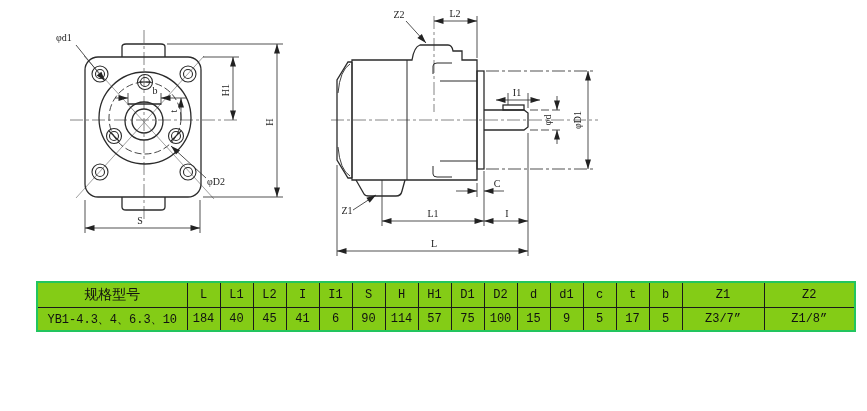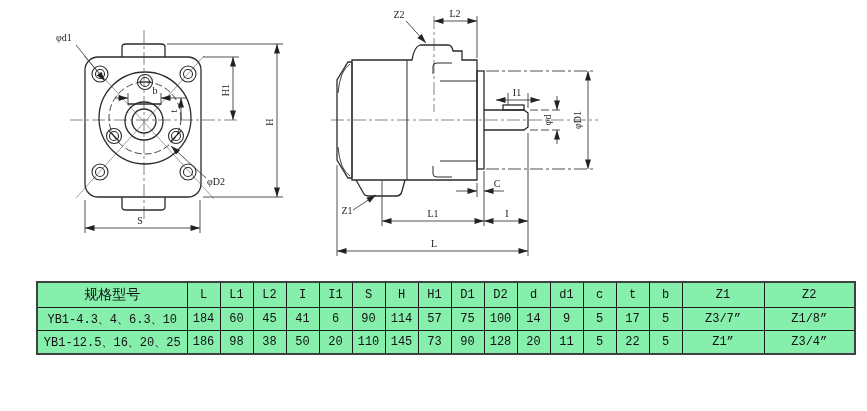--- a/index.html
+++ b/index.html
@@ -4,21 +4,21 @@
 <style>
   html,body{margin:0;padding:0;background:#fff;}
   .page{position:relative;width:867px;height:411px;background:#fff;overflow:hidden;
         font-family:"Liberation Serif", serif;}
   .drawing-wrap{position:absolute;left:0;top:0;width:867px;height:272px;}
   svg text{font-family:"Liberation Serif", serif;font-size:11px;fill:#1d1d1d;}
   svg .small{font-size:10px;}
   
   .table-wrap{position:absolute;left:36px;top:281px;width:826px;}
   table.spec{border-collapse:collapse;table-layout:fixed;width:724px;
-             border:2px solid #404040;background:#86efac;}
+             border:2px solid #22c55e;background:#84cc16;}
   table.spec th, table.spec td{
     border:1px solid #1a1a1a;text-align:center;vertical-align:middle;
     padding:0;font-weight:normal;color:#111;
     font-family:"Liberation Mono","DejaVu Sans Mono",monospace;
     font-size:12px;overflow:hidden;white-space:nowrap;}
   table.spec thead th{height:24px;font-size:12px;}
   table.spec thead th:first-child{font-size:14px;font-family:"DejaVu Sans",sans-serif;}
   table.spec tbody td{height:22px;}
   col.c-model{width:150px;} col.c-num{width:33px;} col.c-z1{width:82px;} col.c-z2{width:91px;}
 </style>
@@ -241,54 +241,34 @@
             <th>t</th>
             <th>b</th>
             <th>Z1</th>
             <th>Z2</th>
           </tr>
       </thead>
       <tbody>
           <tr>
             <td>YB1-4.3、4、6.3、10</td>
             <td>184</td>
-            <td>60</td>
+            <td>40</td>
             <td>45</td>
             <td>41</td>
             <td>6</td>
             <td>90</td>
             <td>114</td>
             <td>57</td>
             <td>75</td>
             <td>100</td>
-            <td>14</td>
+            <td>15</td>
             <td>9</td>
             <td>5</td>
             <td>17</td>
             <td>5</td>
             <td>Z3/7”</td>
             <td>Z1/8”</td>
           </tr>
-          <tr>
-            <td>YB1-12.5、16、20、25</td>
-            <td>186</td>
-            <td>98</td>
-            <td>38</td>
-            <td>50</td>
-            <td>20</td>
-            <td>110</td>
-            <td>145</td>
-            <td>73</td>
-            <td>90</td>
-            <td>128</td>
-            <td>20</td>
-            <td>11</td>
-            <td>5</td>
-            <td>22</td>
-            <td>5</td>
-            <td>Z1”</td>
-            <td>Z3/4”</td>
-          </tr>
         </tbody>
     </table>
   </div>
 
 </div>
 
 </body></html>

